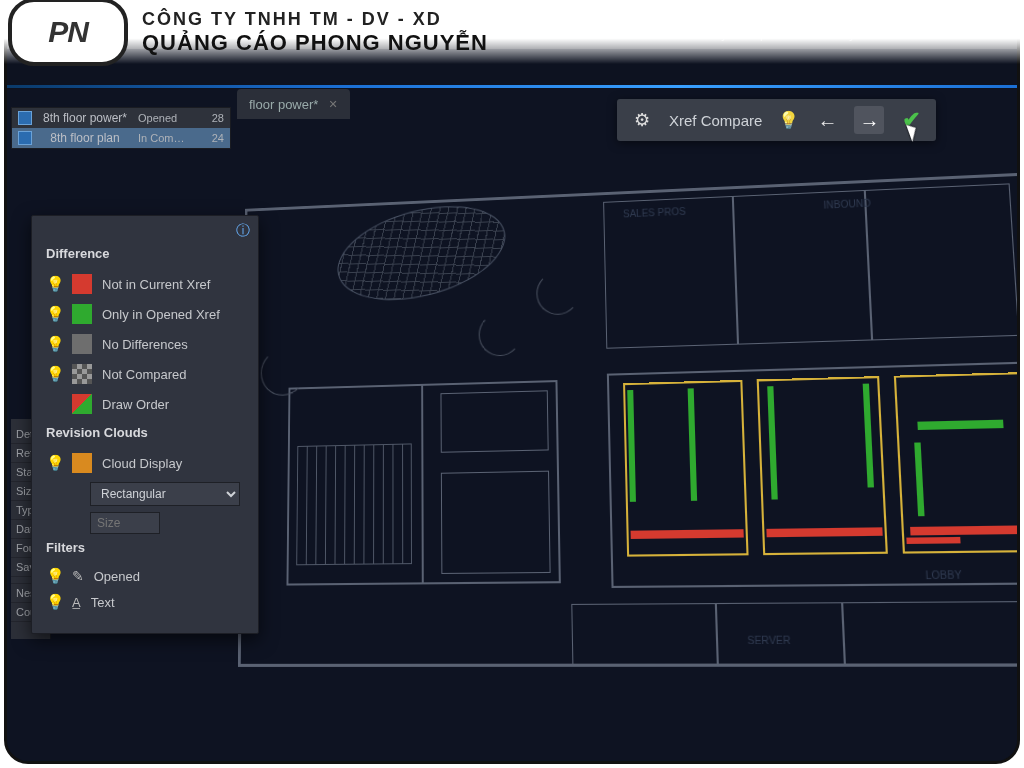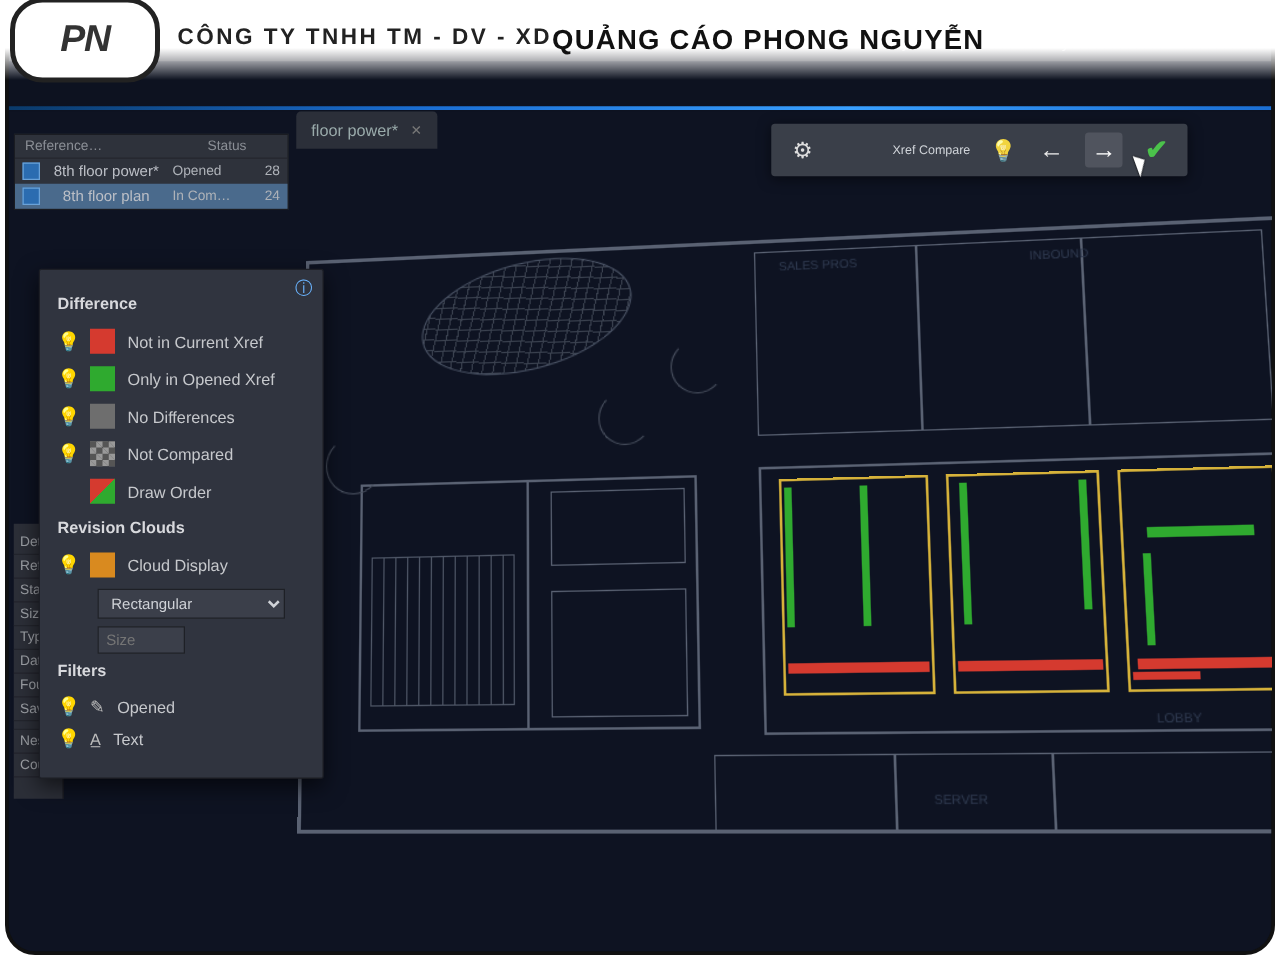--- a/index.html
+++ b/index.html
@@ -22,21 +22,21 @@
     padding-left: 8px;
     background: linear-gradient(#ffffff, #ffffff 60%, rgba(255,255,255,0));
     z-index: 60;
   }
   .logo {
     width: 120px; height: 68px; border: 4px solid #222; border-radius: 26px;
     display: flex; align-items: center; justify-content: center;
     font: italic 900 30px/1 Arial; color: #333; letter-spacing: -1px;
     background: #fff;
   }
-  .wm-text { display:flex; flex-direction:row; color:#222; }
+  .wm-text { display:flex; flex-direction:column; color:#222; }
   .wm-line1 { font: 700 18px Arial; letter-spacing: 2px; }
   .wm-line2 { font: 800 22px Arial; letter-spacing: 1px; color:#111; }
 
   
   .ribbon {
     position:absolute; top:0; left:0; right:0; height:42px;
     background:#3a3d45; display:flex; justify-content:flex-end; align-items:flex-start;
     gap:40px; padding:4px 60px 0 0; color:#bbb; font-size:12px;
     z-index:10;
   }
@@ -53,21 +53,21 @@
     z-index:8;
   }
   .tabbar .x { color:#777; font-size:11px; margin-left:4px;}
 
   
   .compare-bar {
     position:absolute; top:92px; left:610px; height:42px;
     background:#3a3f49; border-radius:3px; display:flex; align-items:center;
     gap:16px; padding:0 14px; z-index:40; box-shadow:0 2px 10px rgba(0,0,0,.5);
   }
-  .compare-bar .lbl { font-size:10px; color:#cfd3d8;margin-left:45px; }
+  .compare-bar .lbl { font-size:15px; color:#cfd3d8; }
   .ico { width:22px; height:22px; display:flex; align-items:center; justify-content:center; }
   .gear::before { content:"⚙"; font-size:18px; color:#ddd;}
   .bulb::before { content:"💡"; font-size:17px; filter:grayscale(30%);}
   .arrow-l::before { content:"←"; font-size:20px; color:#e8e8e8; font-weight:700;}
   .arrow-r { background:#50545e; border-radius:3px; width:30px; height:28px;}
   .arrow-r::before { content:"→"; font-size:20px; color:#fff; font-weight:700;}
   .check::before { content:"✔"; font-size:22px; color:#4bc24b; font-weight:900;}
   .cursor {
     position:absolute; top:116px; left:902px; z-index:41;
     width:0;height:0;
@@ -95,34 +95,34 @@
 
   
   .legend {
     position:absolute; top:208px; left:24px; width:228px;
     background:#30343f; border:1px solid #1c1e25; border-radius:2px;
     padding:14px 14px 18px; z-index:35; font-size:13px; color:#c6c8cc;
     box-shadow: 0 6px 18px rgba(0,0,0,.6);
   }
   .legend .corner { position:absolute; top:6px; right:8px; color:#6ab4ff; font-size:14px;}
   .legend h4 { font-size:13px; font-weight:600; color:#d8d9dd; margin:6px 0 8px;}
-  .legend h4:first-of-type { margin-top: 5px;}
+  .legend h4:first-of-type { margin-top: 16px;}
   .leg-row { display:flex; align-items:center; gap:10px; padding:5px 0;}
   .bulb2 { color:#e9c84b; font-size:15px; width:16px; text-align:center;}
   .bulb2.off { color:#777;}
   .sw { width:20px; height:20px; display:inline-block;}
   .sw.red{background:#d53a2f;} .sw.green{background:#2faa2f;}
   .sw.grey{background:#6e6e6e;} .sw.orange{background:#d98a1f;}
   .sw.chk{background:#555;background-image:linear-gradient(45deg,#999 25%,transparent 25%,transparent 75%,#999 75%),linear-gradient(45deg,#999 25%,transparent 25%,transparent 75%,#999 75%);background-size:10px 10px;background-position:0 0,5px 5px;}
   .sw.split{background:linear-gradient(135deg,#d53a2f 50%,#2faa2f 50%);}
   .legend select, .legend input[type=text]{
     background:#3b3f4a; border:1px solid #1e2026; color:#cfd2d7;
     font-size:12px; padding:3px 6px; width:150px; margin-top:4px;
   }
-  .legend .sub { margin-left:32px; }
+  .legend .sub { margin-left:44px; }
   .legend .fl-row { display:flex; align-items:center; gap:10px; padding:4px 0;}
   .pencil::before{content:"✎"; font-size:14px; color:#bbb;}
   .txt-ico::before{content:"A̲"; font-size:13px; color:#bbb;}
 
   
   .details {
     position:absolute; top:412px; left:4px; width:40px; height:220px;
     background:#2c2f38; border-right:1px solid #181a20; z-index:20;
     font-size:11px; color:#9ea1a7; padding-top:6px;
   }
@@ -213,25 +213,20 @@
     <span class="ico gear"></span>
     <span class="lbl">Xref Compare</span>
     <span class="ico bulb"></span>
     <span class="ico arrow-l"></span>
     <span class="ico arrow-r"></span>
     <span class="ico check"></span>
   </div>
   <div class="cursor"></div>
 
   <div class="file-refs">
-    <div class="hdr">
-      <span>Reference…</span>
-      <span>Status</span>
-      <span></span>
-    </div>
     <div class="row">
       <span class="dwg-ico"></span>
       <span class="name">8th floor power*</span>
       <span class="st">Opened</span>
       <span class="num">28</span>
     </div>
     <div class="row sel">
       <span class="dwg-ico"></span>
       <span class="name">8th floor plan</span>
       <span class="st">In Com…</span>

